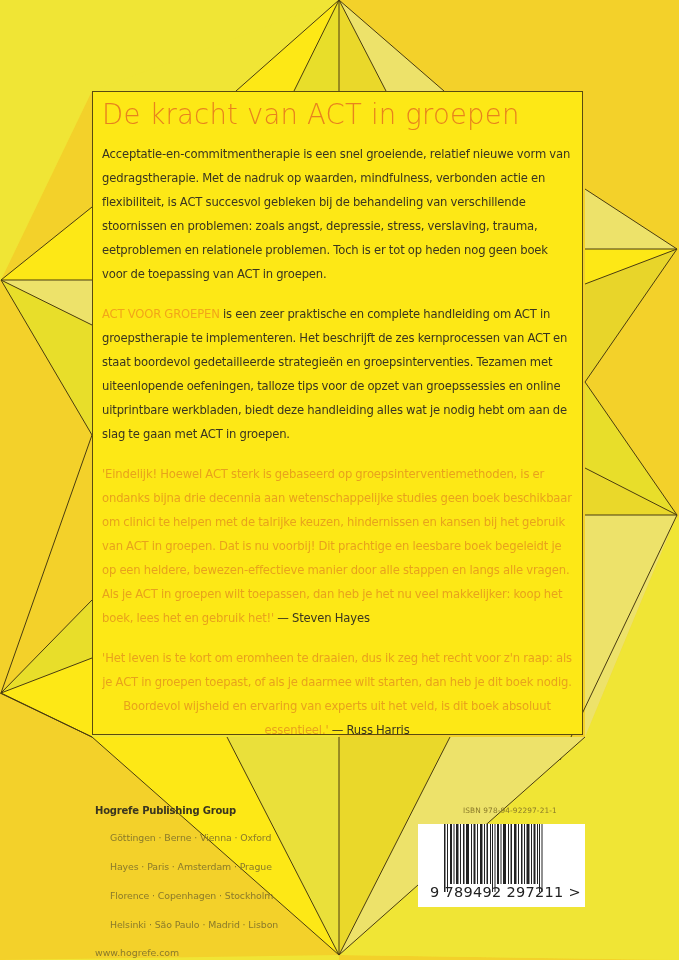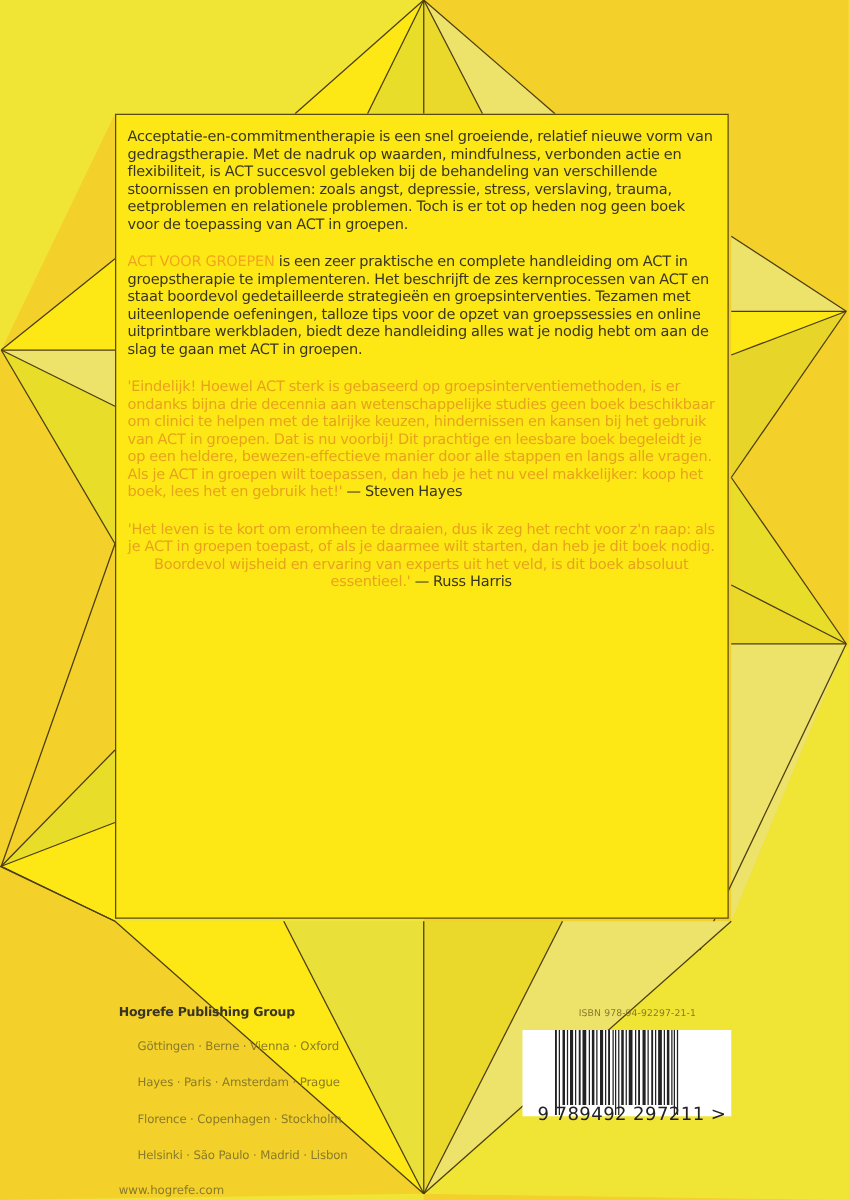--- a/index.html
+++ b/index.html
@@ -21,21 +21,21 @@
       font-weight: 300;
       color: #E8821E;
       font-size: 27.5px;
       letter-spacing: 0.2px;
       margin: 4px 0 0 0;
       line-height: 36px;
       white-space: nowrap;
     }
     .para {
       font-size: 11.6px;
-      line-height: 14px;
+      line-height: 24px;
       color: #3a3520;
       margin: 0;
       letter-spacing: -0.15px;
       word-spacing: -0.3px;
     }
     .p1 { margin-top: 10px; }
     .p2 { margin-top: 16px; }
     .p3 { margin-top: 16px; }
     .p4 { margin-top: 16px; text-align: center; }
     .p5 { margin-top: 16px; }
@@ -47,21 +47,21 @@
       position: absolute; left: 95px; top: 805px;
       color: #3a3520;
     }
     .pub-name { font-weight: bold; font-size: 10px; margin: 0 0 8px 0; letter-spacing: -0.2px; }
     .pub-cities { font-size: 9.4px; line-height: 14px; color: #8a7a2a; margin: 15px; letter-spacing: -0.1px; }
     .pub-url { font-size: 9.4px; color: #8a7a2a; margin: 12px 0 0 0; }
     .isbn-text {
       position: absolute; left: 442px; top: 806px; font-size: 7.4px; color: #8a7a2a; letter-spacing: 0.1px; padding-left: 21px;
     }
     .barcode {
-      position: absolute; left: 418px; top: 824px; width: 167px; height: 69px; background: #ffffff;
+      position: absolute; left: 418px; top: 824px; width: 167px; height: 83px; background: #ffffff;
     }
     .barcode svg { position: absolute; left: 0; top: 0; }
     .barcode-digits {
       position: absolute; left: 12px; top: 60px; font-size: 14.5px; color: #222;
       font-family: "DejaVu Sans", sans-serif; letter-spacing: 0.3px; white-space: nowrap;
     }
   </style>
 </head>
 <body>
 
@@ -136,20 +136,21 @@
     <line x1="339" y1="955" x2="92" y2="737"></line>
     <line x1="339" y1="955" x2="227" y2="737"></line>
     <line x1="339" y1="955" x2="339" y2="737"></line>
     <line x1="339" y1="955" x2="450" y2="737"></line>
     <line x1="339" y1="955" x2="585" y2="737"></line>
     <line x1="0" y1="693" x2="92" y2="737"></line>
   </g>
 </svg>
 
 <div class="panel">
+  <h1 class="title">De kracht van ACT in groepen</h1>
 
   <p class="para p1">Acceptatie-en-commitmentherapie is een snel groeiende, relatief nieuwe vorm van gedragstherapie. Met de nadruk op waarden, mindfulness, verbonden actie en flexibiliteit, is ACT succesvol gebleken bij de behandeling van verschillende stoornissen en problemen: zoals angst, depressie, stress, verslaving, trauma, eetproblemen en relationele problemen. Toch is er tot op heden nog geen boek voor de toepassing van ACT in groepen.</p>
 
   <p class="para p2"><span class="hl">ACT VOOR GROEPEN</span><span> is een zeer praktische en complete handleiding om ACT in groepstherapie te implementeren. Het beschrijft de zes kernprocessen van ACT en staat boordevol gedetailleerde strategieën en groepsinterventies. Tezamen met uiteenlopende oefeningen, talloze tips voor de opzet van groepssessies en online uitprintbare werkbladen, biedt deze handleiding alles wat je nodig hebt om aan de slag te gaan met ACT in groepen.</span></p>
 
   <p class="para p3"><span class="quote">'Eindelijk! Hoewel ACT sterk is gebaseerd op groepsinterventiemethoden, is er ondanks bijna drie decennia aan wetenschappelijke studies geen boek beschikbaar om clinici te helpen met de talrijke keuzen, hindernissen en kansen bij het gebruik van ACT in groepen. Dat is nu voorbij! Dit prachtige en leesbare boek begeleidt je op een heldere, bewezen-effectieve manier door alle stappen en langs alle vragen. Als je ACT in groepen wilt toepassen, dan heb je het nu veel makkelijker: koop het boek, lees het en gebruik het!'</span><span class="author"> — Steven Hayes</span></p>
 
   <p class="para p4"><span class="quote">'Het leven is te kort om eromheen te draaien, dus ik zeg het recht voor z'n raap: als je ACT in groepen toepast, of als je daarmee wilt starten, dan heb je dit boek nodig. Boordevol wijsheid en ervaring van experts uit het veld, is dit boek absoluut essentieel.'</span><span class="author"> — Russ Harris</span></p>
 
 

